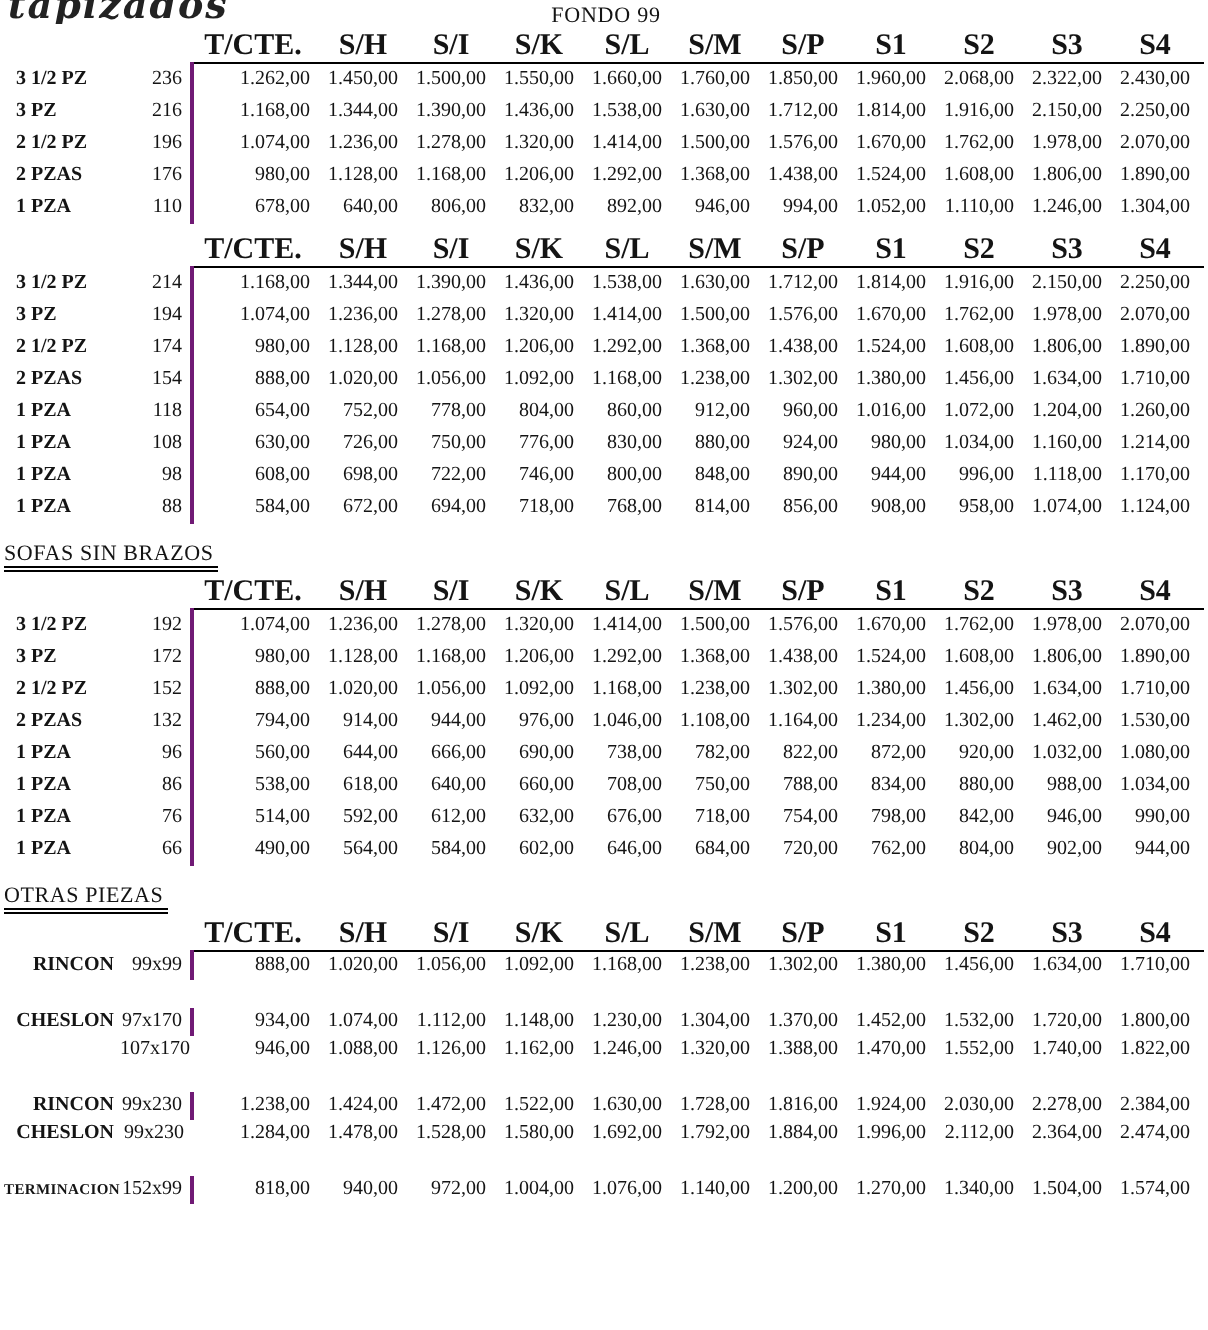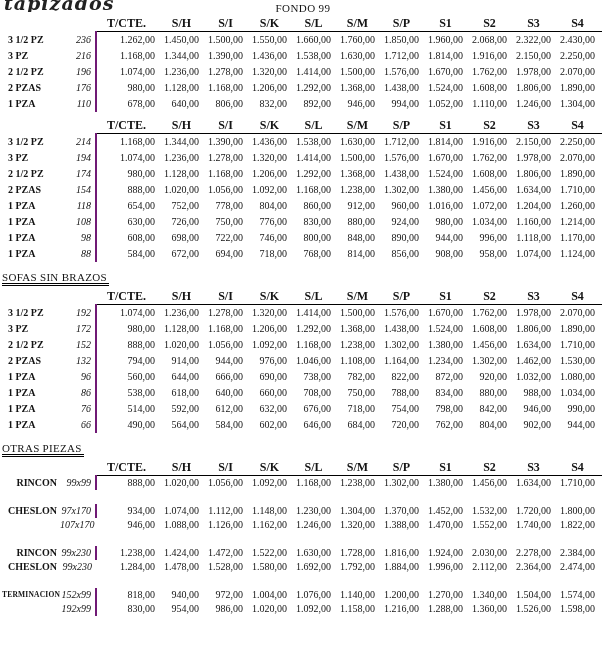--- a/index.html
+++ b/index.html
@@ -13,26 +13,26 @@
                font-family:"DejaVu Serif", serif; letter-spacing:1px; color:#222; }
   .doc-title { position:absolute; left:0; right:0; top:2px; text-align:center;
                font-size:11px; letter-spacing:0.4px; }
 
   .section { margin-bottom:5px; }
   .section-title { display:inline-block; font-size:11px; letter-spacing:0.3px;
                    border-bottom:3px double #000; padding:0 2px 0 0; margin:0 0 2px 0; }
 
   table { border-collapse:collapse; table-layout:fixed; width:600px; }
   col.c-lbl { width:58px; } col.c-sz { width:36px; } col.c-v0 { width:66px; } col.c-v { width:44px; }
-  thead th { font-weight:bold; font-size:12px; text-align:center; height:15px;
+  thead th { font-weight:bold; font-size:15px; text-align:center; height:15px;
              padding:0 5px 1px 0; border-bottom:1px solid #000; line-height:14px; }
   thead th.lbl, thead th.sz { border-bottom:none; }
   td { font-size:10px; height:16px; line-height:16px; padding:0; white-space:nowrap; }
   td.lbl { font-weight:bold; padding-left:6px; }
-  td.sz  { text-align:right; padding-right:4px;font-style:italic; }
+  td.sz  { text-align:right; padding-right:4px; }
   td.num { text-align:right; padding-right:7px; }
   td.v0.divider { border-left:2px solid #701a75;text-align:right; }
   tr.spacer td { height:5px; line-height:5px; border:none; }
   table.compact td { height:14px; line-height:14px; }
   table.compact td.lbl { text-align:right; padding-left:0; padding-right:3px; }
   td.lbl-small { font-size:7.5px; letter-spacing:0.2px; }
 </style>
 </head>
 <body>
 
@@ -602,35 +602,20 @@
               <td class="num">972,00</td>
               <td class="num">1.004,00</td>
               <td class="num">1.076,00</td>
               <td class="num">1.140,00</td>
               <td class="num">1.200,00</td>
               <td class="num">1.270,00</td>
               <td class="num">1.340,00</td>
               <td class="num">1.504,00</td>
               <td class="num">1.574,00</td>
             </tr>
-            <tr>
-              <td class="lbl"></td>
-              <td class="sz">192x99</td>
-              <td class="num v0 divider">830,00</td>
-              <td class="num">954,00</td>
-              <td class="num">986,00</td>
-              <td class="num">1.020,00</td>
-              <td class="num">1.092,00</td>
-              <td class="num">1.158,00</td>
-              <td class="num">1.216,00</td>
-              <td class="num">1.288,00</td>
-              <td class="num">1.360,00</td>
-              <td class="num">1.526,00</td>
-              <td class="num">1.598,00</td>
-            </tr>
             <tr class="spacer">
               <td colspan="13"></td>
             </tr>
           </tbody>
     </table>
   </div>
     </div>
 </div>
 
 </body></html>

